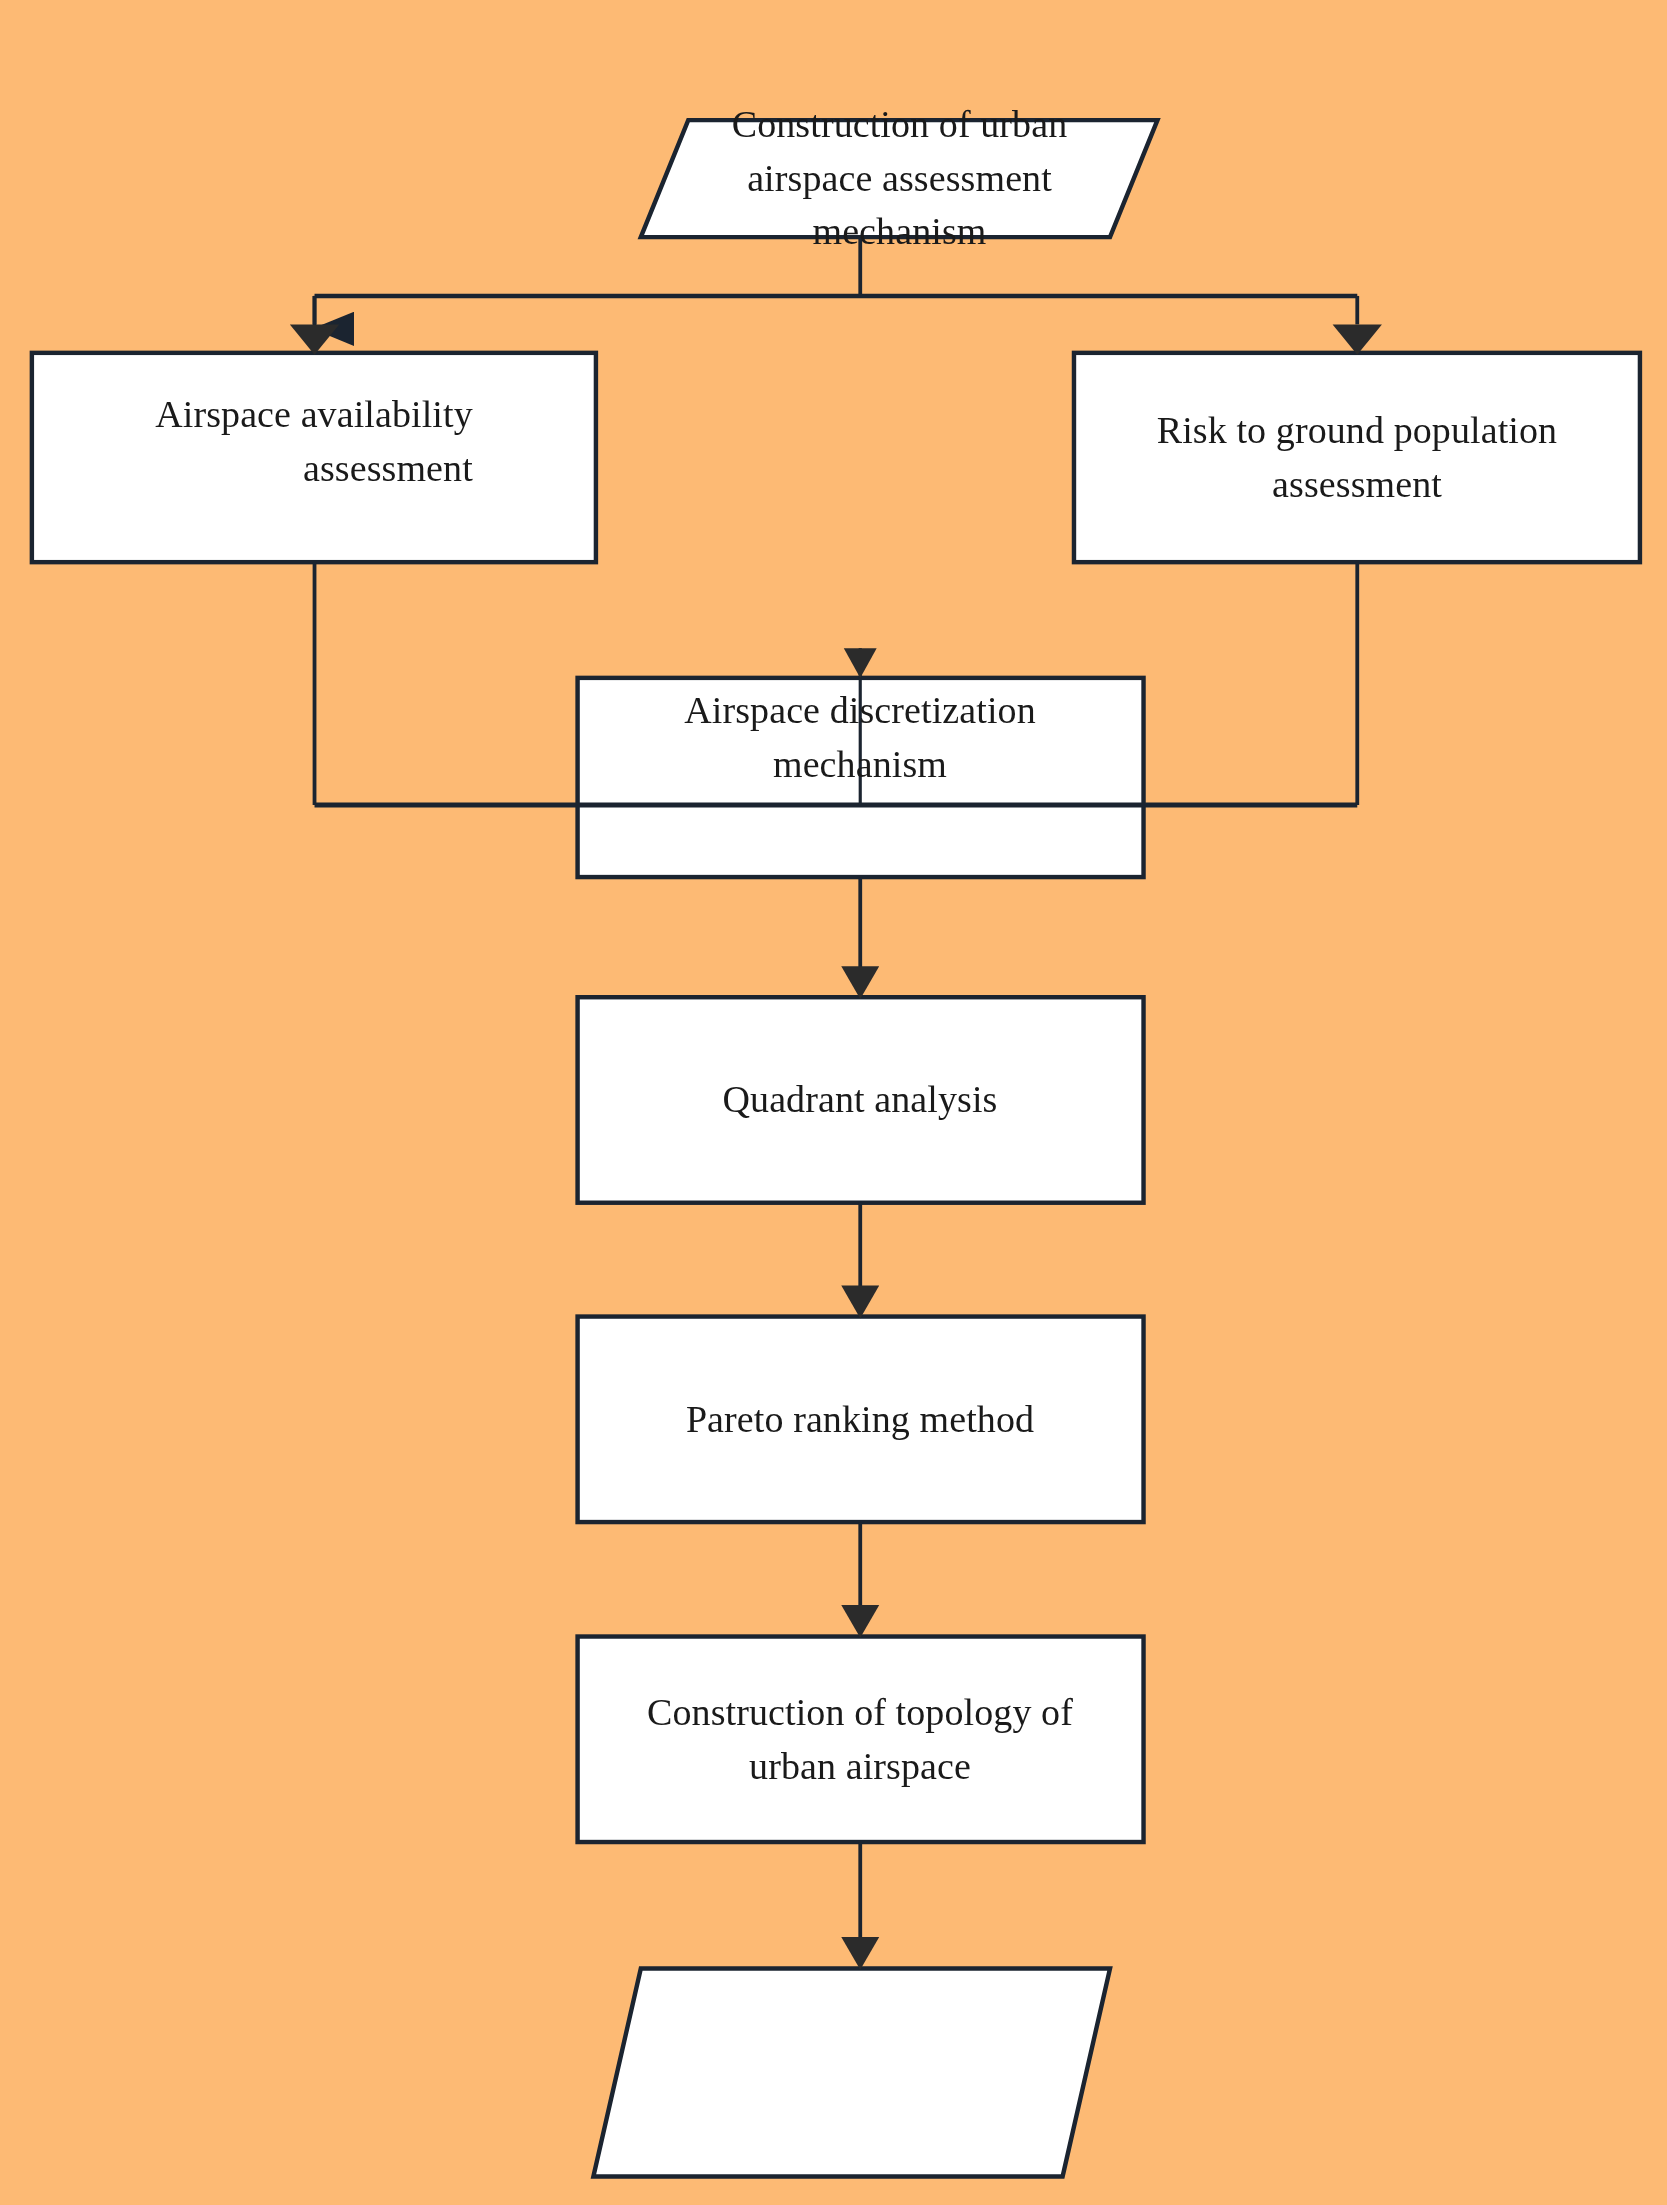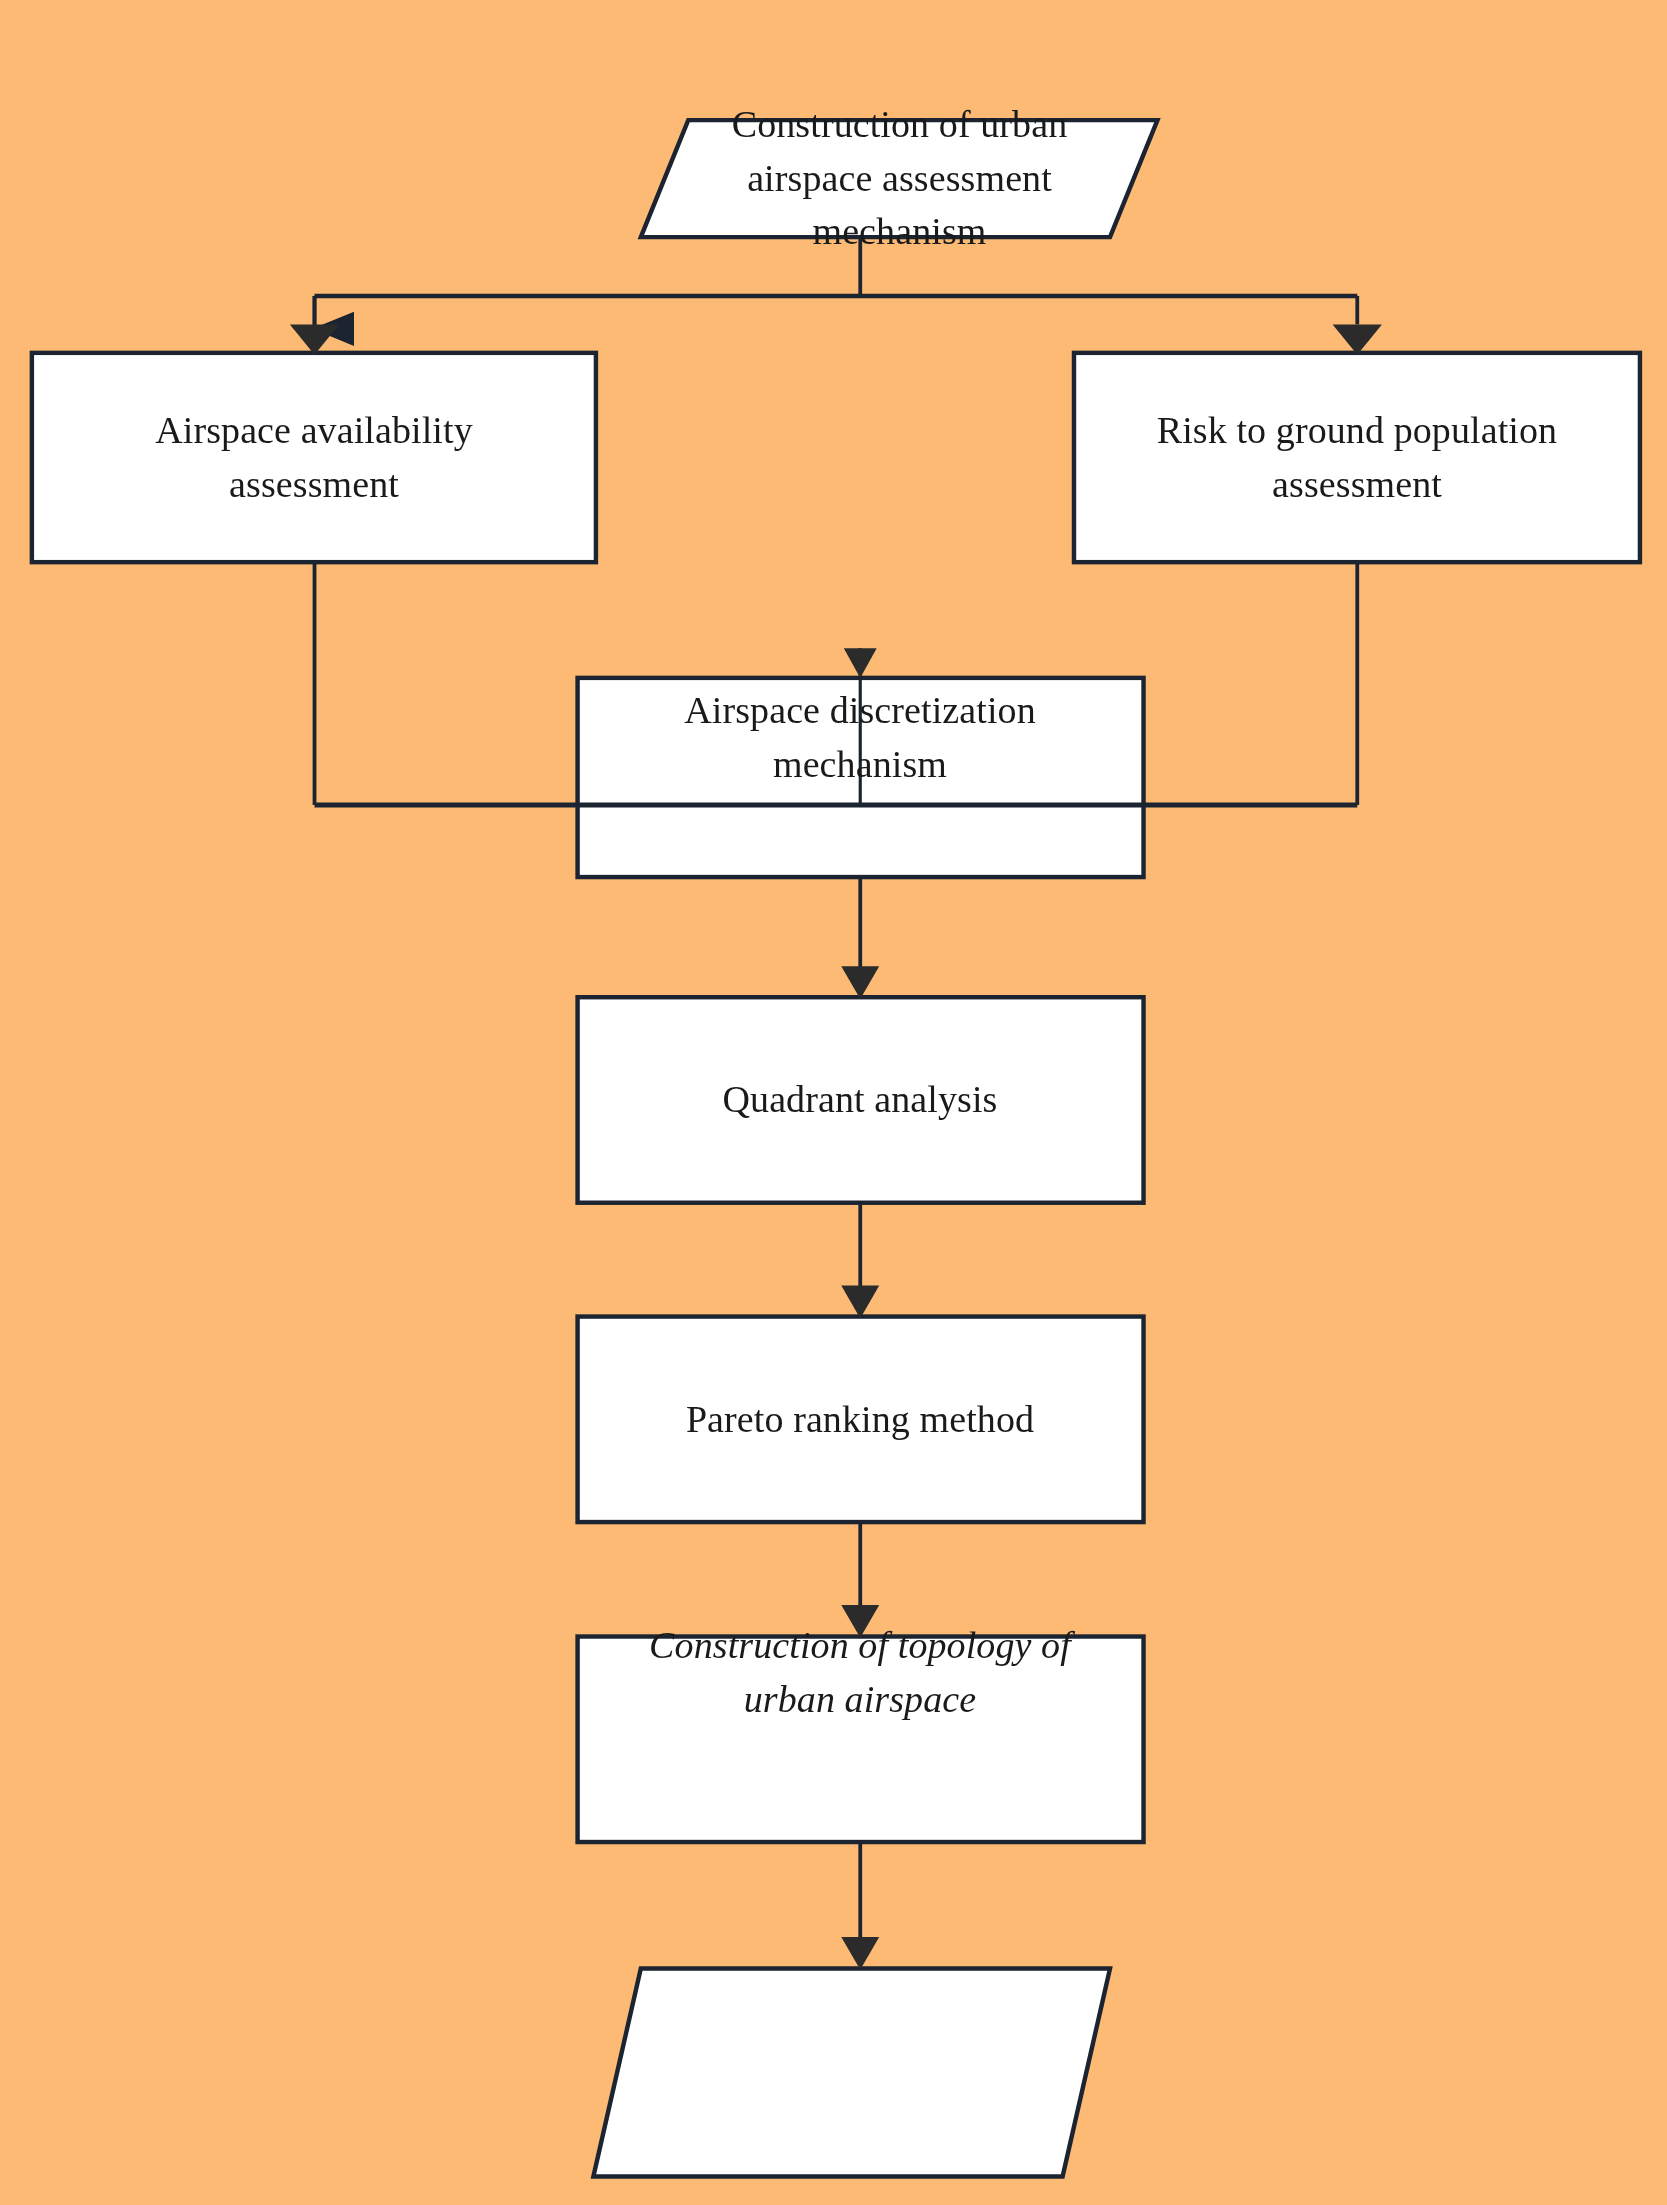--- a/index.html
+++ b/index.html
@@ -124,31 +124,31 @@
       <path d="M 1360 2913 L 1360 3068" fill="none" stroke="#1b2430" stroke-width="6"></path>
       <polygon points="1330,3063 1390,3063 1360,3115" fill="#2b2b2b"></polygon>
     </g>
 
   </svg>
 
   <div class="node-label" style="left:641px; top:120px; width:517px; height:117px;">Construction of urban
 airspace assessment
 mechanism</div>
 
-  <div class="node-label" style="left:32px; top:353px; width:564px; height:209px;">Airspace availability
+  <div class="node-label" style="left:32px; top:337px; width:564px; height:209px;text-align:right;">Airspace availability
 assessment</div>
 
   <div class="node-label" style="left:1074px; top:353px; width:566px; height:209px;">Risk to ground population
 assessment</div>
 
   <div class="node-label" style="left:577px; top:638px; width:566px; height:199px;">Airspace discretization
 mechanism</div>
 
   <div class="node-label" style="left:577px; top:1317px; width:566px; height:206px;">Pareto ranking method</div>
 
   <div class="node-label" style="left:577px; top:997px; width:566px; height:206px;">Quadrant analysis</div>
 
-  <div class="node-label" style="left:577px; top:1570px; width:566px; height:206px;font-style:italic;">Construction of topology of
+  <div class="node-label" style="left:577px; top:1637px; width:566px; height:206px;">Construction of topology of
 urban airspace</div>
 
 
 </div>
 
 
 </body></html>

